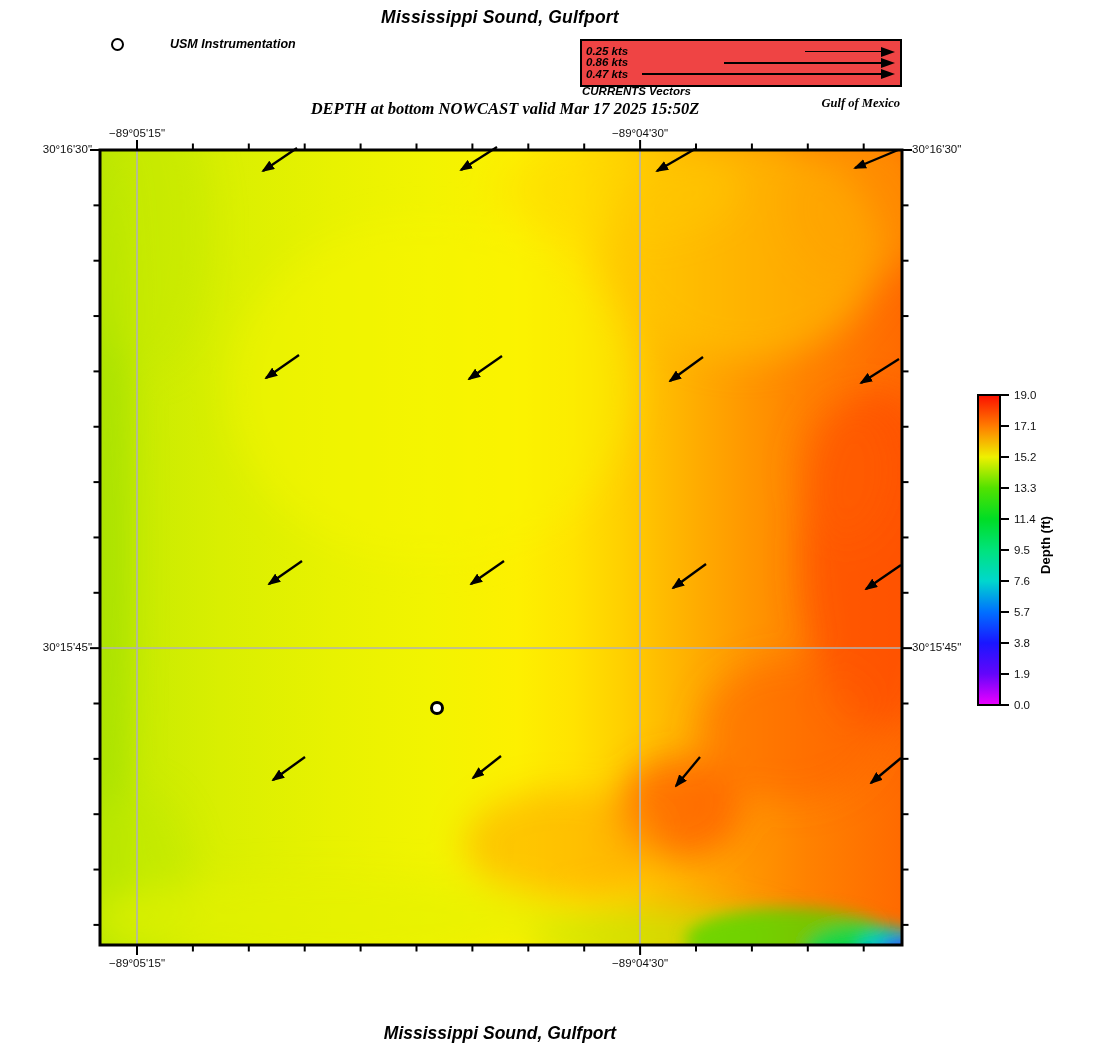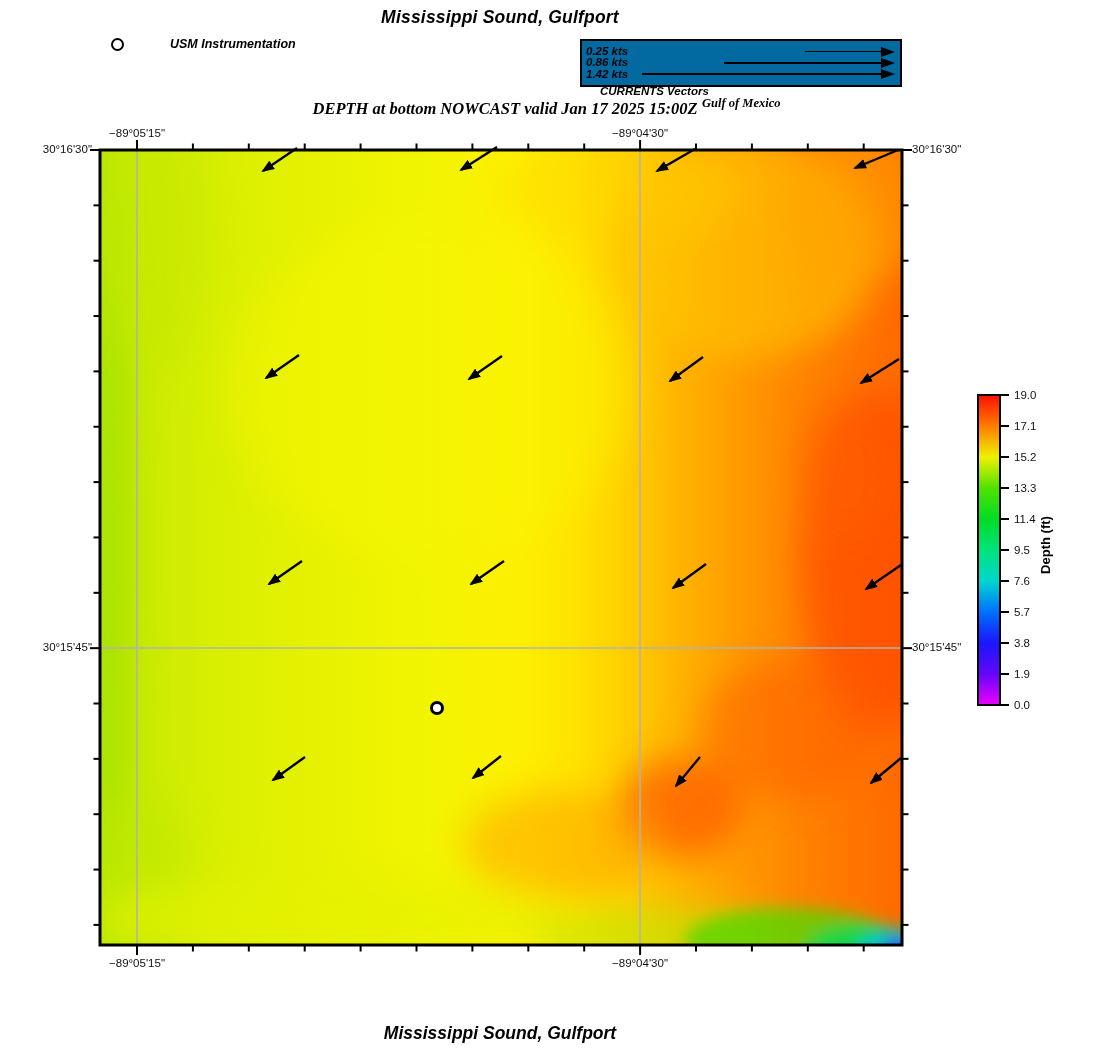--- a/index.html
+++ b/index.html
@@ -5,31 +5,31 @@
   html,body{margin:0;padding:0;}
   body{
     width:1100px;height:1050px;background:#ffffff;position:relative;
     font-family:"Liberation Sans",sans-serif;color:#000;overflow:hidden;
   }
   .abs{position:absolute;font-style:italic;}
   .title{left:0;top:7px;width:1000px;text-align:center;font-size:17.5px;font-weight:bold;letter-spacing:.2px;}
   .btitle{left:0;top:1023px;width:1000px;text-align:center;font-size:17.5px;font-weight:bold;}
   .subtitle{left:5px;top:99px;width:1000px;text-align:center;
     font-family:"Liberation Serif",serif;font-size:16.5px;font-weight:bold;}
-  .gulf{left:702px;top:96px;width:198px;text-align:left;
+  .gulf{left:702px;top:96px;width:198px;text-align:right;
     font-family:"Liberation Serif",serif;font-size:12.5px;font-weight:bold;}
   .usm-wrap{left:111px;top:37px;height:16px;}
   .usm-circle{position:absolute;left:0;top:1px;width:9px;height:9px;border:2.5px solid #000;border-radius:50%;background:#fff;}
   .usm-label{position:absolute;left:19px;top:0;font-size:12.5px;font-weight:bold;white-space:nowrap;margin-left:40px;}
-  .vlegend{left:580px;top:39px;width:318px;height:44px;border:2px solid #000;background:#0369a1;}
+  .vlegend{left:580px;top:39px;width:318px;height:44px;border:2px solid #000;background:#ef4444;}
   .vl-label{position:absolute;left:4px;font-size:11.5px;font-weight:bold;line-height:11px;white-space:nowrap;}
   .vl-line{position:absolute;height:1.6px;background:#000;}
   .vl-arrowhead{position:absolute;width:0;height:0;border-left:14px solid #000;
     border-top:5px solid transparent;border-bottom:5px solid transparent;}
-  .currents-caption{left:600px;top:85px;font-size:11.5px;font-weight:bold;}
+  .currents-caption{left:582px;top:85px;font-size:11.5px;font-weight:bold;}
   .axlbl{position:absolute;font-size:11.5px;color:#111;white-space:nowrap;}
   #map-svg{position:absolute;left:100px;top:150px;overflow:visible;}
   #cbar-svg{position:absolute;left:955px;top:380px;overflow:visible;}
   svg text{font-family:"Liberation Sans",sans-serif;}
 </style>
 </head>
 <body>
 
 <div class="abs title">Mississippi Sound, Gulfport</div>
 
@@ -38,27 +38,27 @@
   <span class="usm-label">USM Instrumentation</span>
 </div>
 
 <div class="abs vlegend" id="vector-legend-box">
     <span class="vl-label" style="top: 5px;">0.25 kts</span>
     <div class="vl-line" style="top: 9.7px; left: 223px; width: 82px;"></div>
     <div class="vl-arrowhead" style="top: 5.5px; left: 299px;"></div>
     <span class="vl-label" style="top: 16.3px;">0.86 kts</span>
     <div class="vl-line" style="top: 21px; left: 142px; width: 163px;"></div>
     <div class="vl-arrowhead" style="top: 16.8px; left: 299px;"></div>
-    <span class="vl-label" style="top: 27.6px;">1.42 kts</span>
+    <span class="vl-label" style="top: 27.6px;">0.47 kts</span>
     <div class="vl-line" style="top: 32.3px; left: 60px; width: 245px;"></div>
     <div class="vl-arrowhead" style="top: 28.1px; left: 299px;"></div>
   </div>
 <div class="abs currents-caption">CURRENTS Vectors</div>
 
-<div class="abs subtitle">DEPTH at bottom NOWCAST valid Jan 17 2025 15:00Z</div>
+<div class="abs subtitle">DEPTH at bottom NOWCAST valid Mar 17 2025 15:50Z</div>
 <div class="abs gulf">Gulf of Mexico</div>
 
 <svg id="map-svg" width="802" height="795" viewBox="100 150 802 795">
   <defs>
     <clipPath id="mapClip">
         <rect x="100" y="150" width="802" height="795"></rect>
       </clipPath>
     <linearGradient id="baseGrad" x1="0" y1="0" x2="1" y2="0">
       <stop offset="0%" stop-color="#b8e603"></stop>
       <stop offset="5%" stop-color="#c9eb02"></stop>

